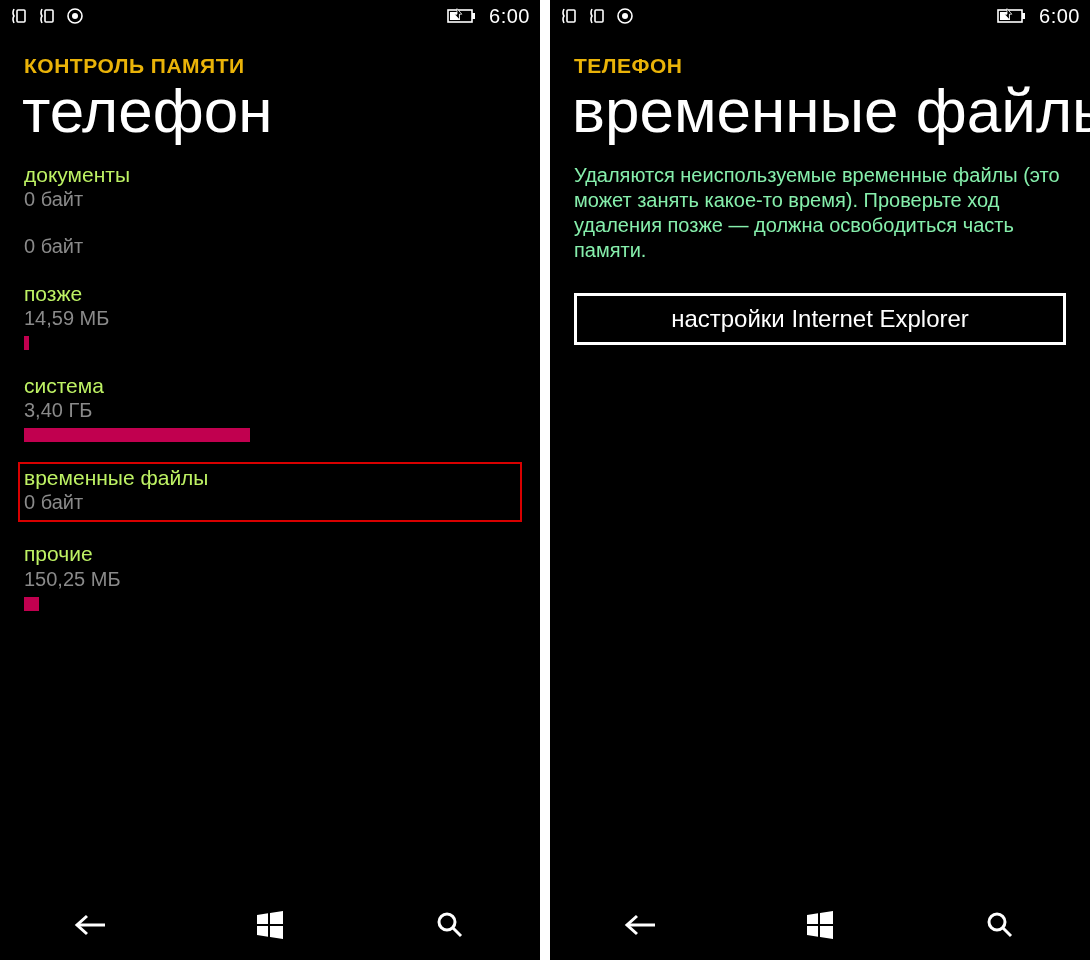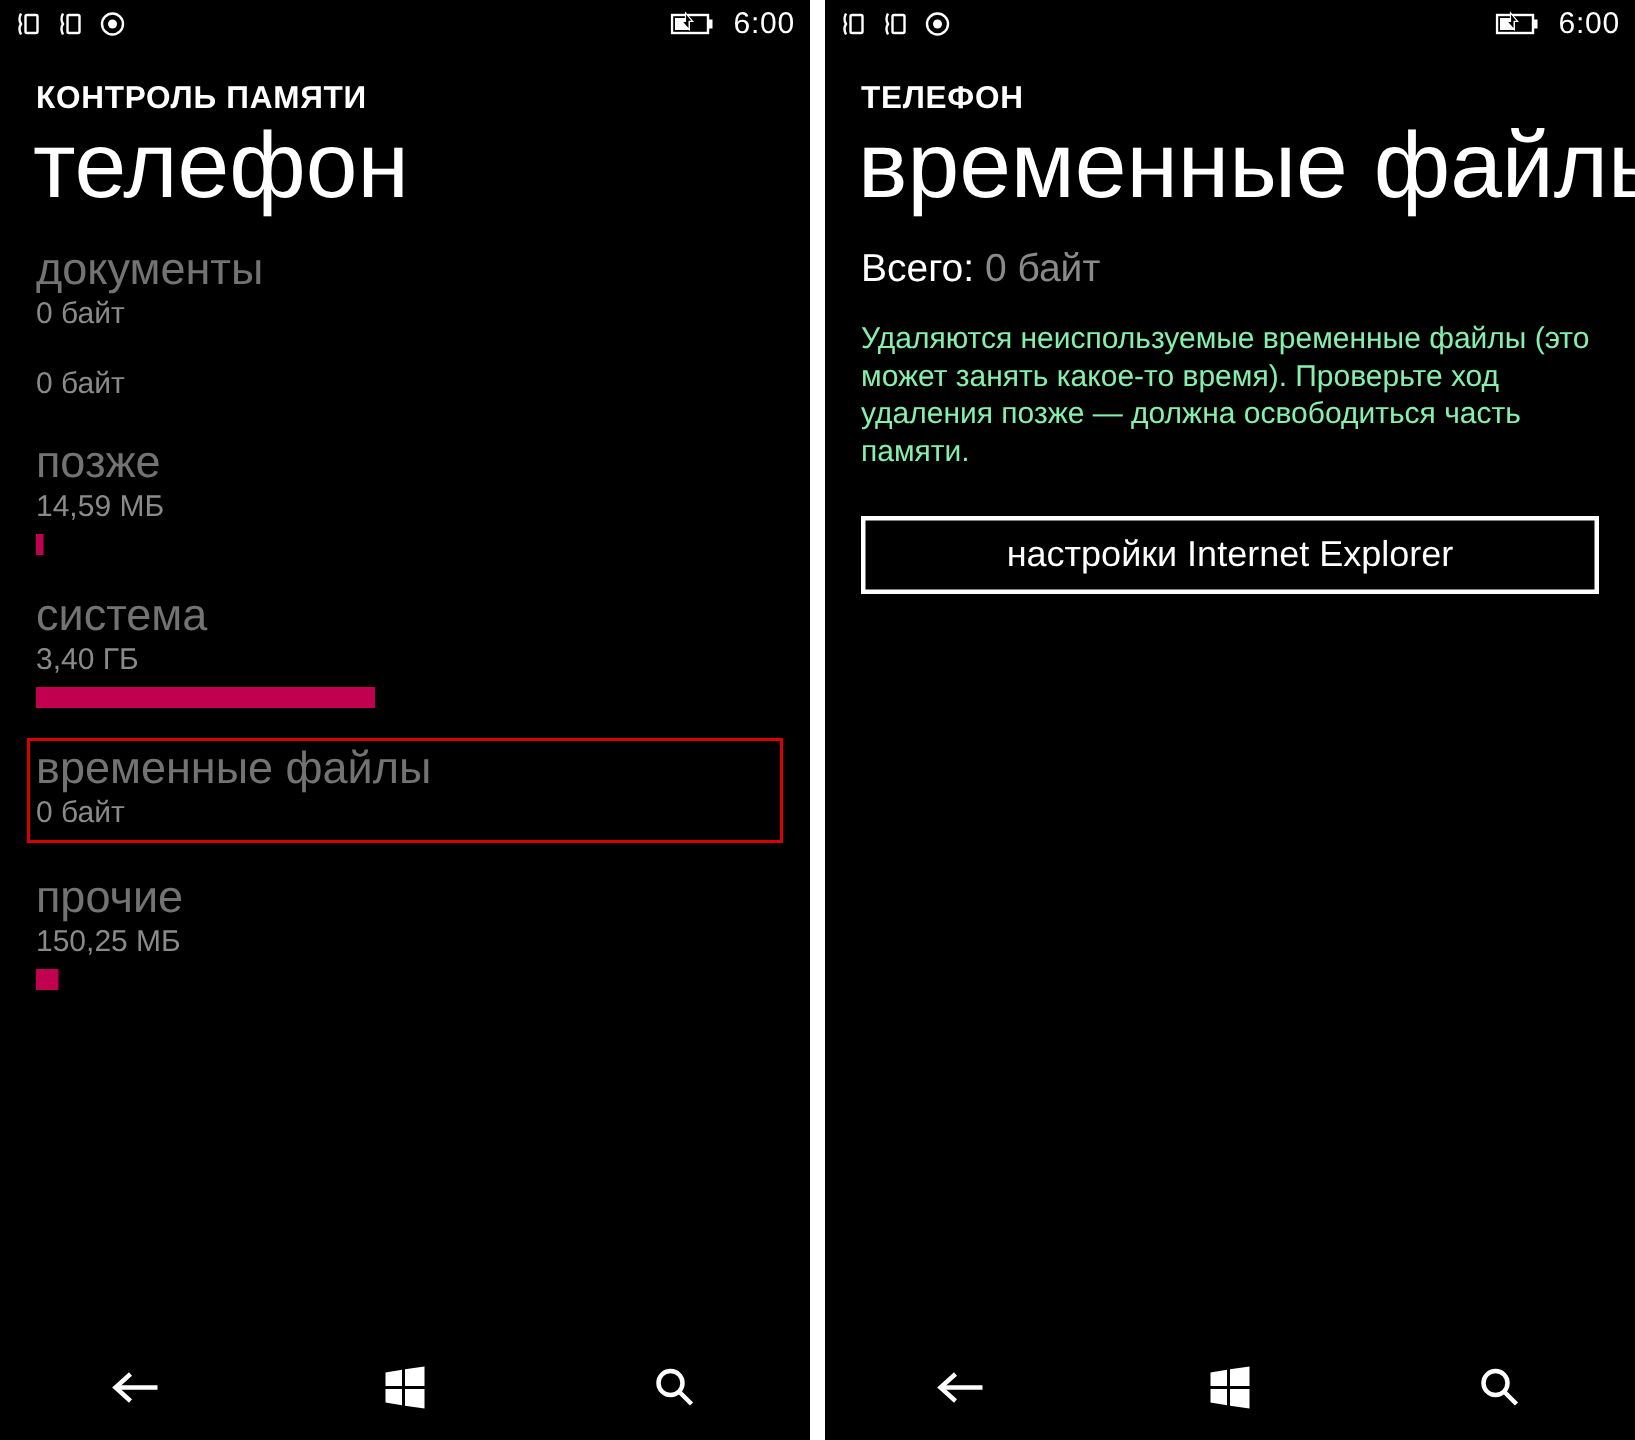--- a/index.html
+++ b/index.html
@@ -35,41 +35,41 @@
   .statusbar-right { display: flex; gap: 10px; align-items: center; }
   .icon-svg-box { display:inline-flex; }
   .clock { font-size: 20px; font-weight: 300; letter-spacing: 0.5px; }
 
   
   .app-header { padding: 24px 24px 0 24px; }
   .app-name {
     font-size: 21px;
     font-weight: 600;
     letter-spacing: 0.5px;
-    color: #ffffff;
+    color: #eab308;
     margin-bottom: 0px;
   }
   .page-title {
     font-size: 62px;
     font-weight: 300;
     color: #fff;
     line-height: 1.05;
     white-space: nowrap;
     margin-left: -2px;
   }
 
   
   .content { flex: 1; padding: 20px 24px 0 24px; overflow: hidden; }
   .cat {
     margin-bottom: 24px;
   }
   .cat-title {
-    font-size: 30px;
+    font-size: 21px;
     font-weight: 300;
-    color: #737373;
+    color: #bef264;
     line-height: 1.1;
   }
   .cat-size {
     font-size: 20px;
     color: #8a8a8a;
     margin-top: 2px;
   }
   .cat-bar {
     height: 14px;
     margin-top: 6px;
@@ -274,24 +274,20 @@
       <span class="clock">6:00</span>
     </div>
   </div>
 
   <div class="app-header">
     <div class="app-name">ТЕЛЕФОН</div>
     <div class="page-title">временные файлы</div>
   </div>
 
   <div class="content">
-    <div class="total-row">
-      <span>Всего:</span>
-      <span class="val">0 байт</span>
-    </div>
 
     <div class="desc">Удаляются неиспользуемые временные файлы (это может занять какое-то время). Проверьте ход удаления позже — должна освободиться часть памяти.</div>
 
     <div class="plain-button-wrap">
       <div class="wp-button">
         <span>настройки Internet Explorer</span>
       </div>
     </div>
   </div>
 

